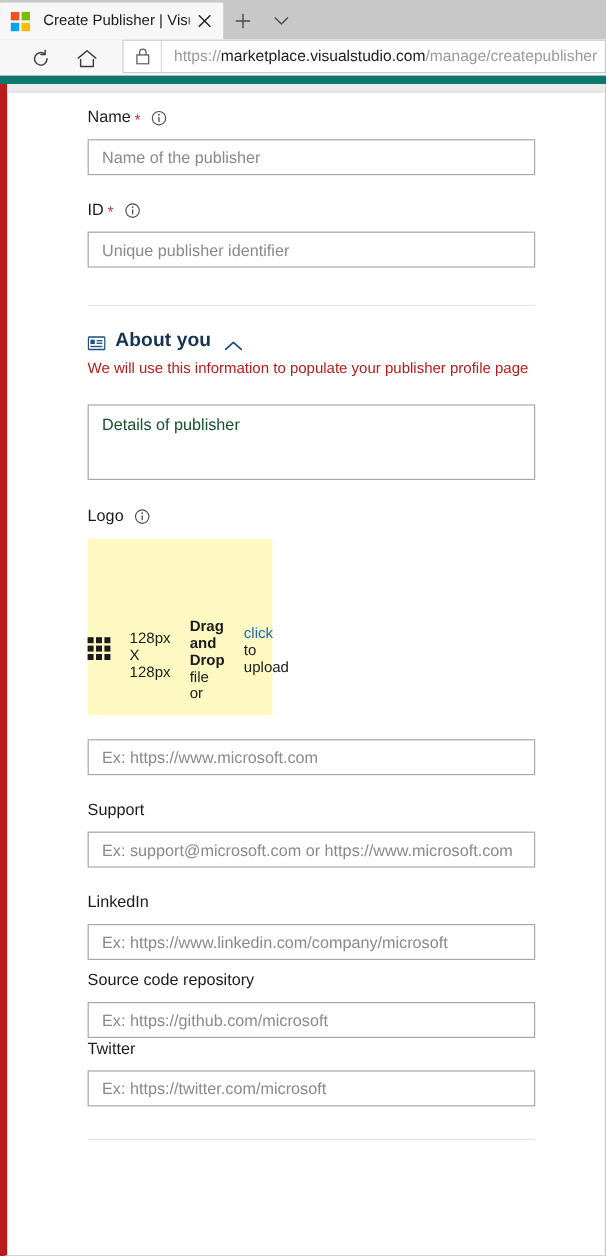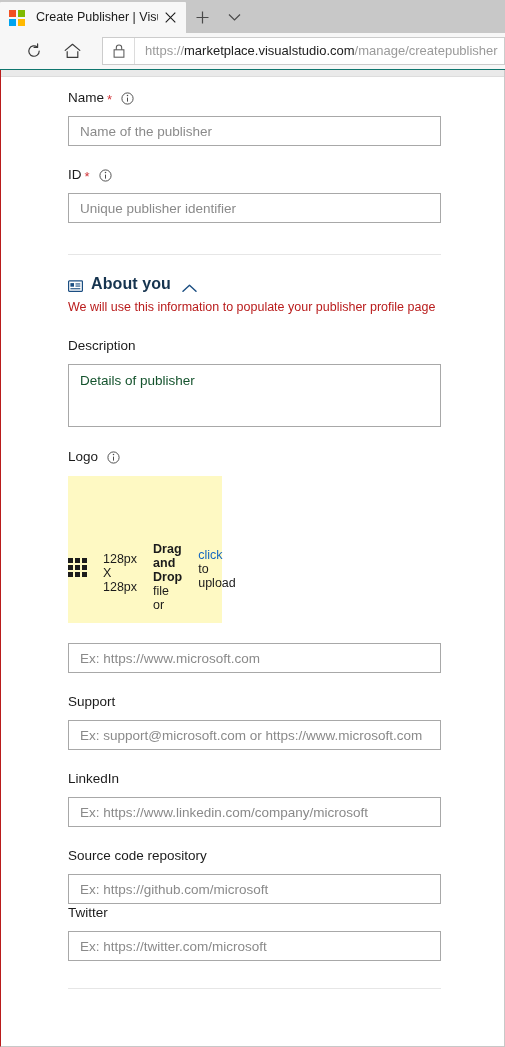--- a/index.html
+++ b/index.html
@@ -82,23 +82,22 @@
   }
 
   
   .browser-toolbar {
     position: absolute;
     top: 33px; left: 0;
     width: 505px;
     height: 37px;
     background: #f7f7f7;
     display: flex;
-    align-items: center;
     padding-left: 18px;
-    border-bottom: 1px solid #0f766e;
+    border-bottom: 7px solid #0f766e;
   }
 
   .nav-btn {
     width: 32px; height: 32px;
     display: flex; align-items: center; justify-content: center;
     color: #3b3b3b;
     flex: 0 0 auto;
   }
   .nav-btn.spaced { margin-left: 6px; }
 
@@ -131,21 +130,21 @@
   }
   .url-text b { color: #212121; font-weight: 400; }
 
   
   .viewport {
     position: absolute;
     top: 70px; left: 0;
     width: 505px;
     height: 977px;
     background: #ffffff;
-    border-left: 1px solid #b91c1c;
+    border-left: 6px solid #b91c1c;
     border-right: 1px solid #c8c8c8;
     border-bottom: 1px solid #c8c8c8;
     overflow: hidden;
   }
 
   .page-topstrip {
     height: 7px;
     background: #eaeaea;
     border-bottom: 1px solid #dddddd;
   }
@@ -406,23 +405,20 @@
         <span class="section-title">About you</span>
         <span class="section-chevron">
           <svg width="15" height="9" viewBox="0 0 15 9" aria-hidden="true">
             <path d="M1,7.2 L7.5,1.3 L14,7.2" stroke="#1b4e82" stroke-width="1.45" fill="none" stroke-linecap="round" stroke-linejoin="round"></path>
           </svg>
         </span>
       </div>
       <div class="section-sub">We will use this information to populate your publisher profile page</div>
 
       <div class="field" style="margin-top:23px;">
-        <div class="field-label">
-          <span>Description</span>
-        </div>
         <div class="text-area">
           <span>Details of publisher</span>
         </div>
       </div>
 
       <div class="field" style="margin-top:21px;">
         <div class="field-label">
           <span>Logo</span>
           <span class="info-icon">
             <svg width="13" height="13" viewBox="0 0 13 13" aria-hidden="true">
@@ -467,21 +463,21 @@
 
       <div class="field" style="margin-top:20px;">
         <div class="field-label">
           <span>LinkedIn</span>
         </div>
         <div class="text-input">
           <span>Ex: https://www.linkedin.com/company/microsoft</span>
         </div>
       </div>
 
-      <div class="field" style="margin-top:20px;">
+      <div class="field" style="margin-top:8px;">
         <div class="field-label">
           <span>Source code repository</span>
         </div>
         <div class="text-input">
           <span>Ex: https://github.com/microsoft</span>
         </div>
       </div>
 
       <div class="field" style="">
         <div class="field-label">

